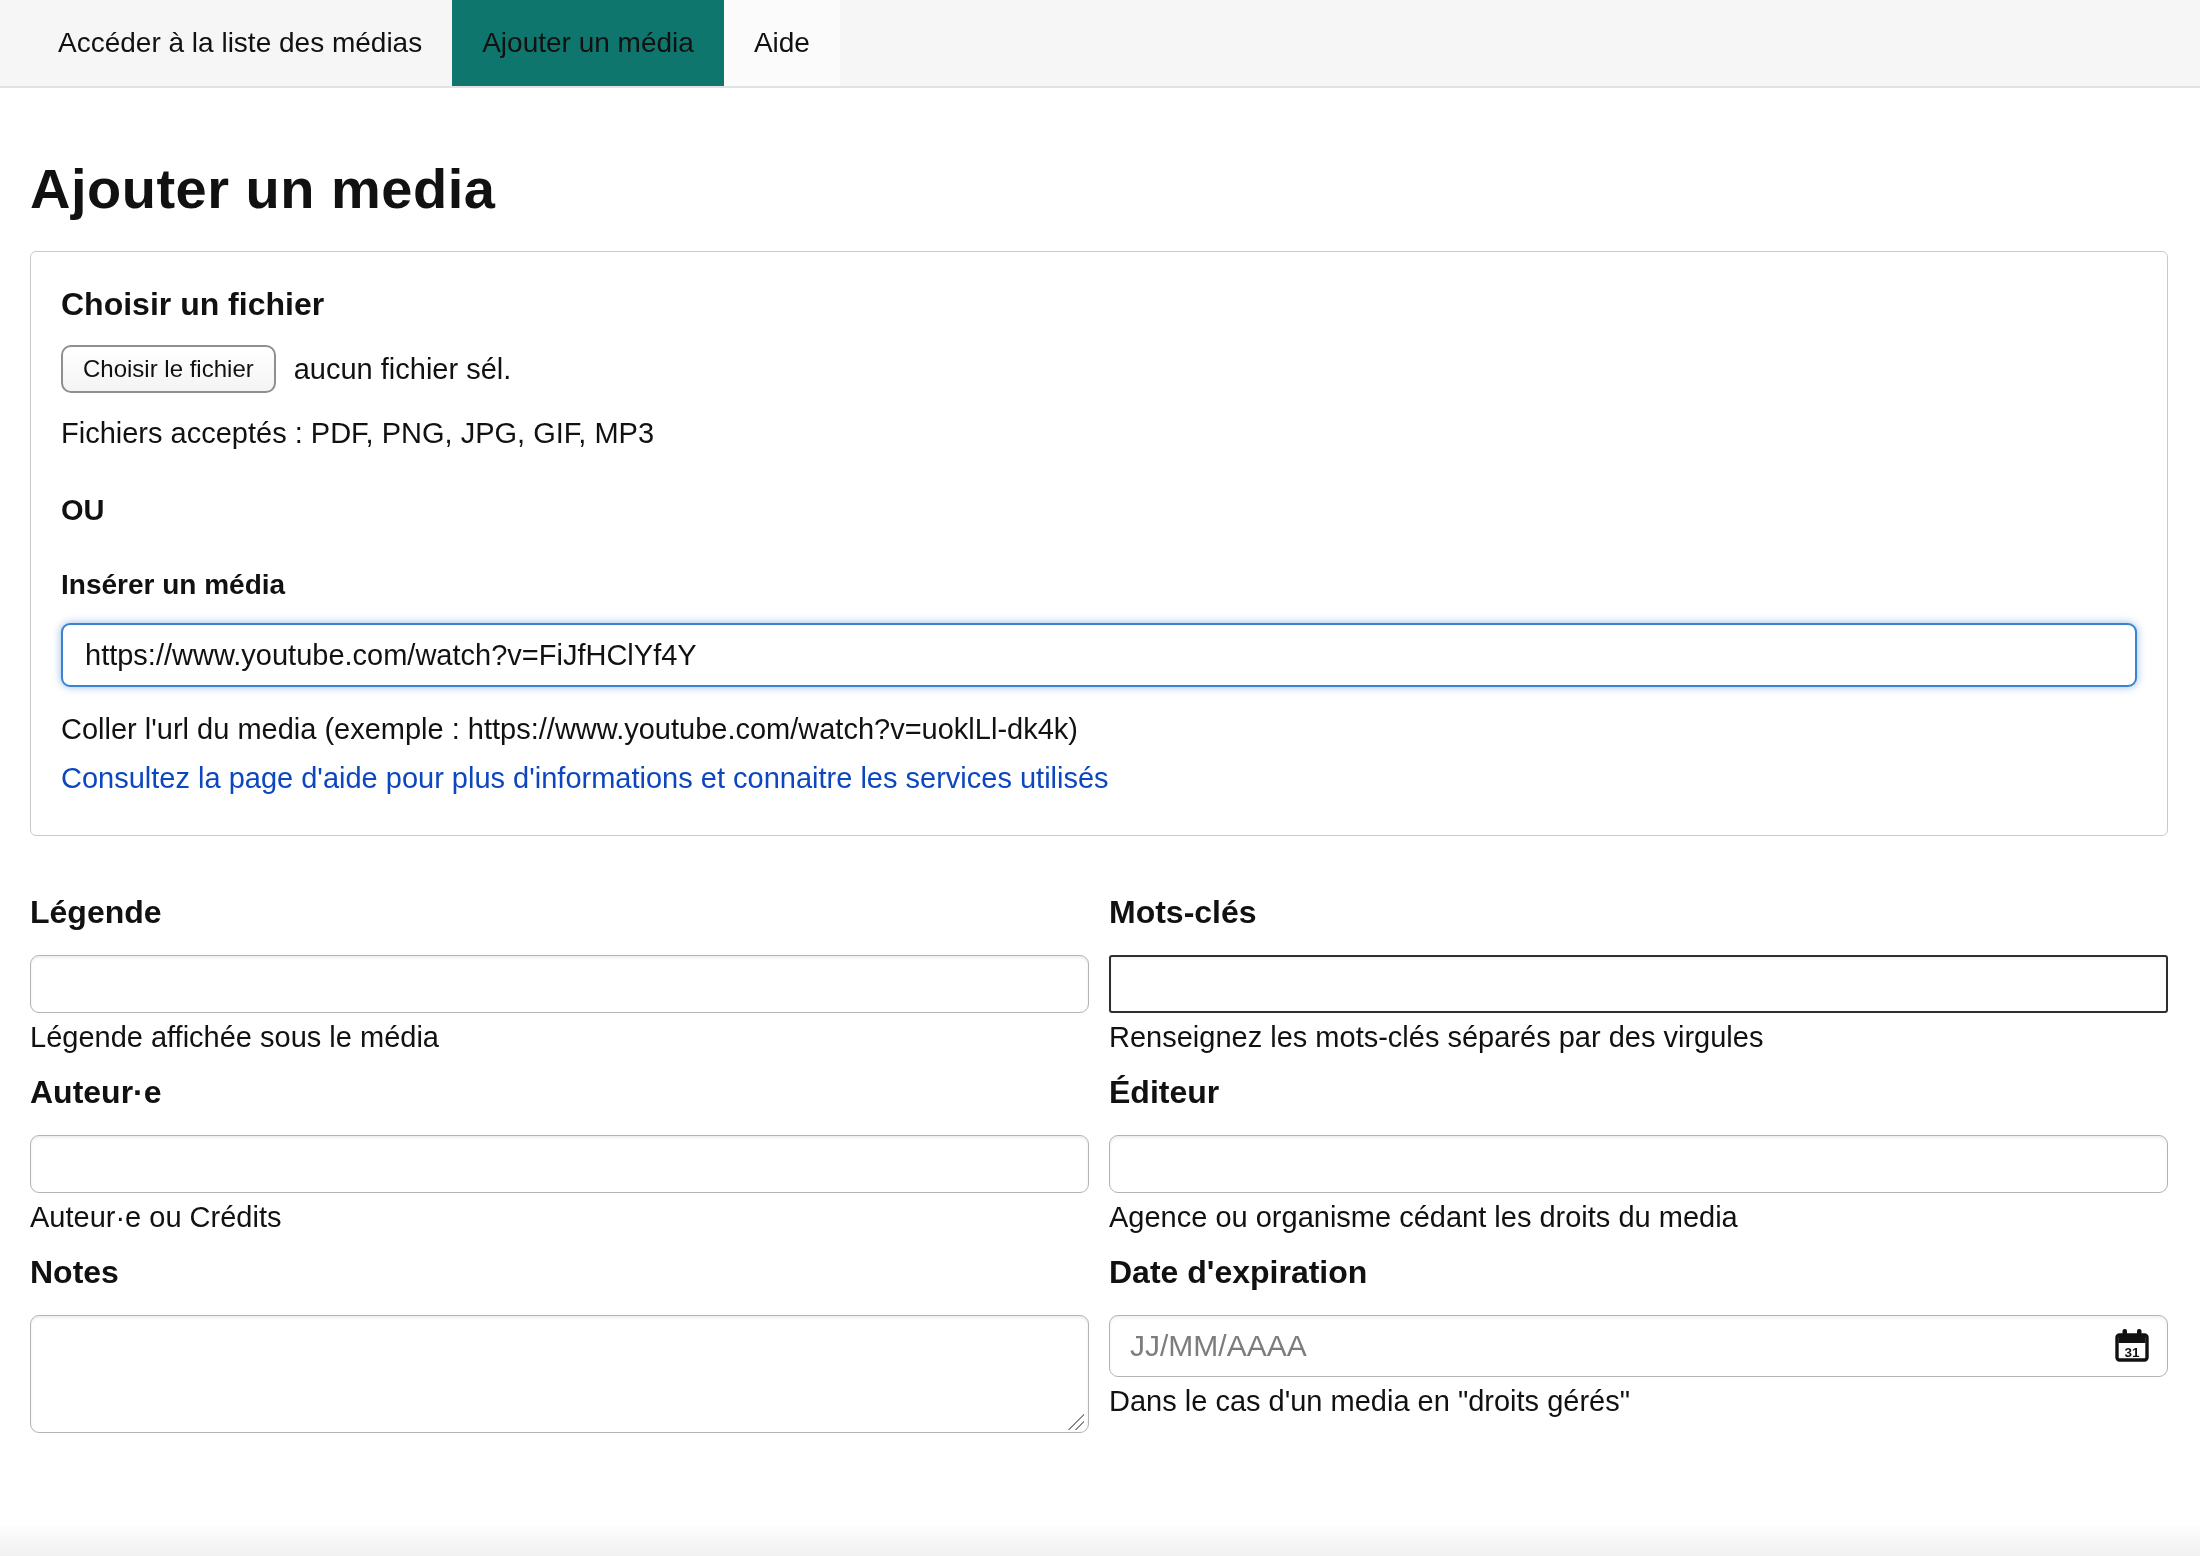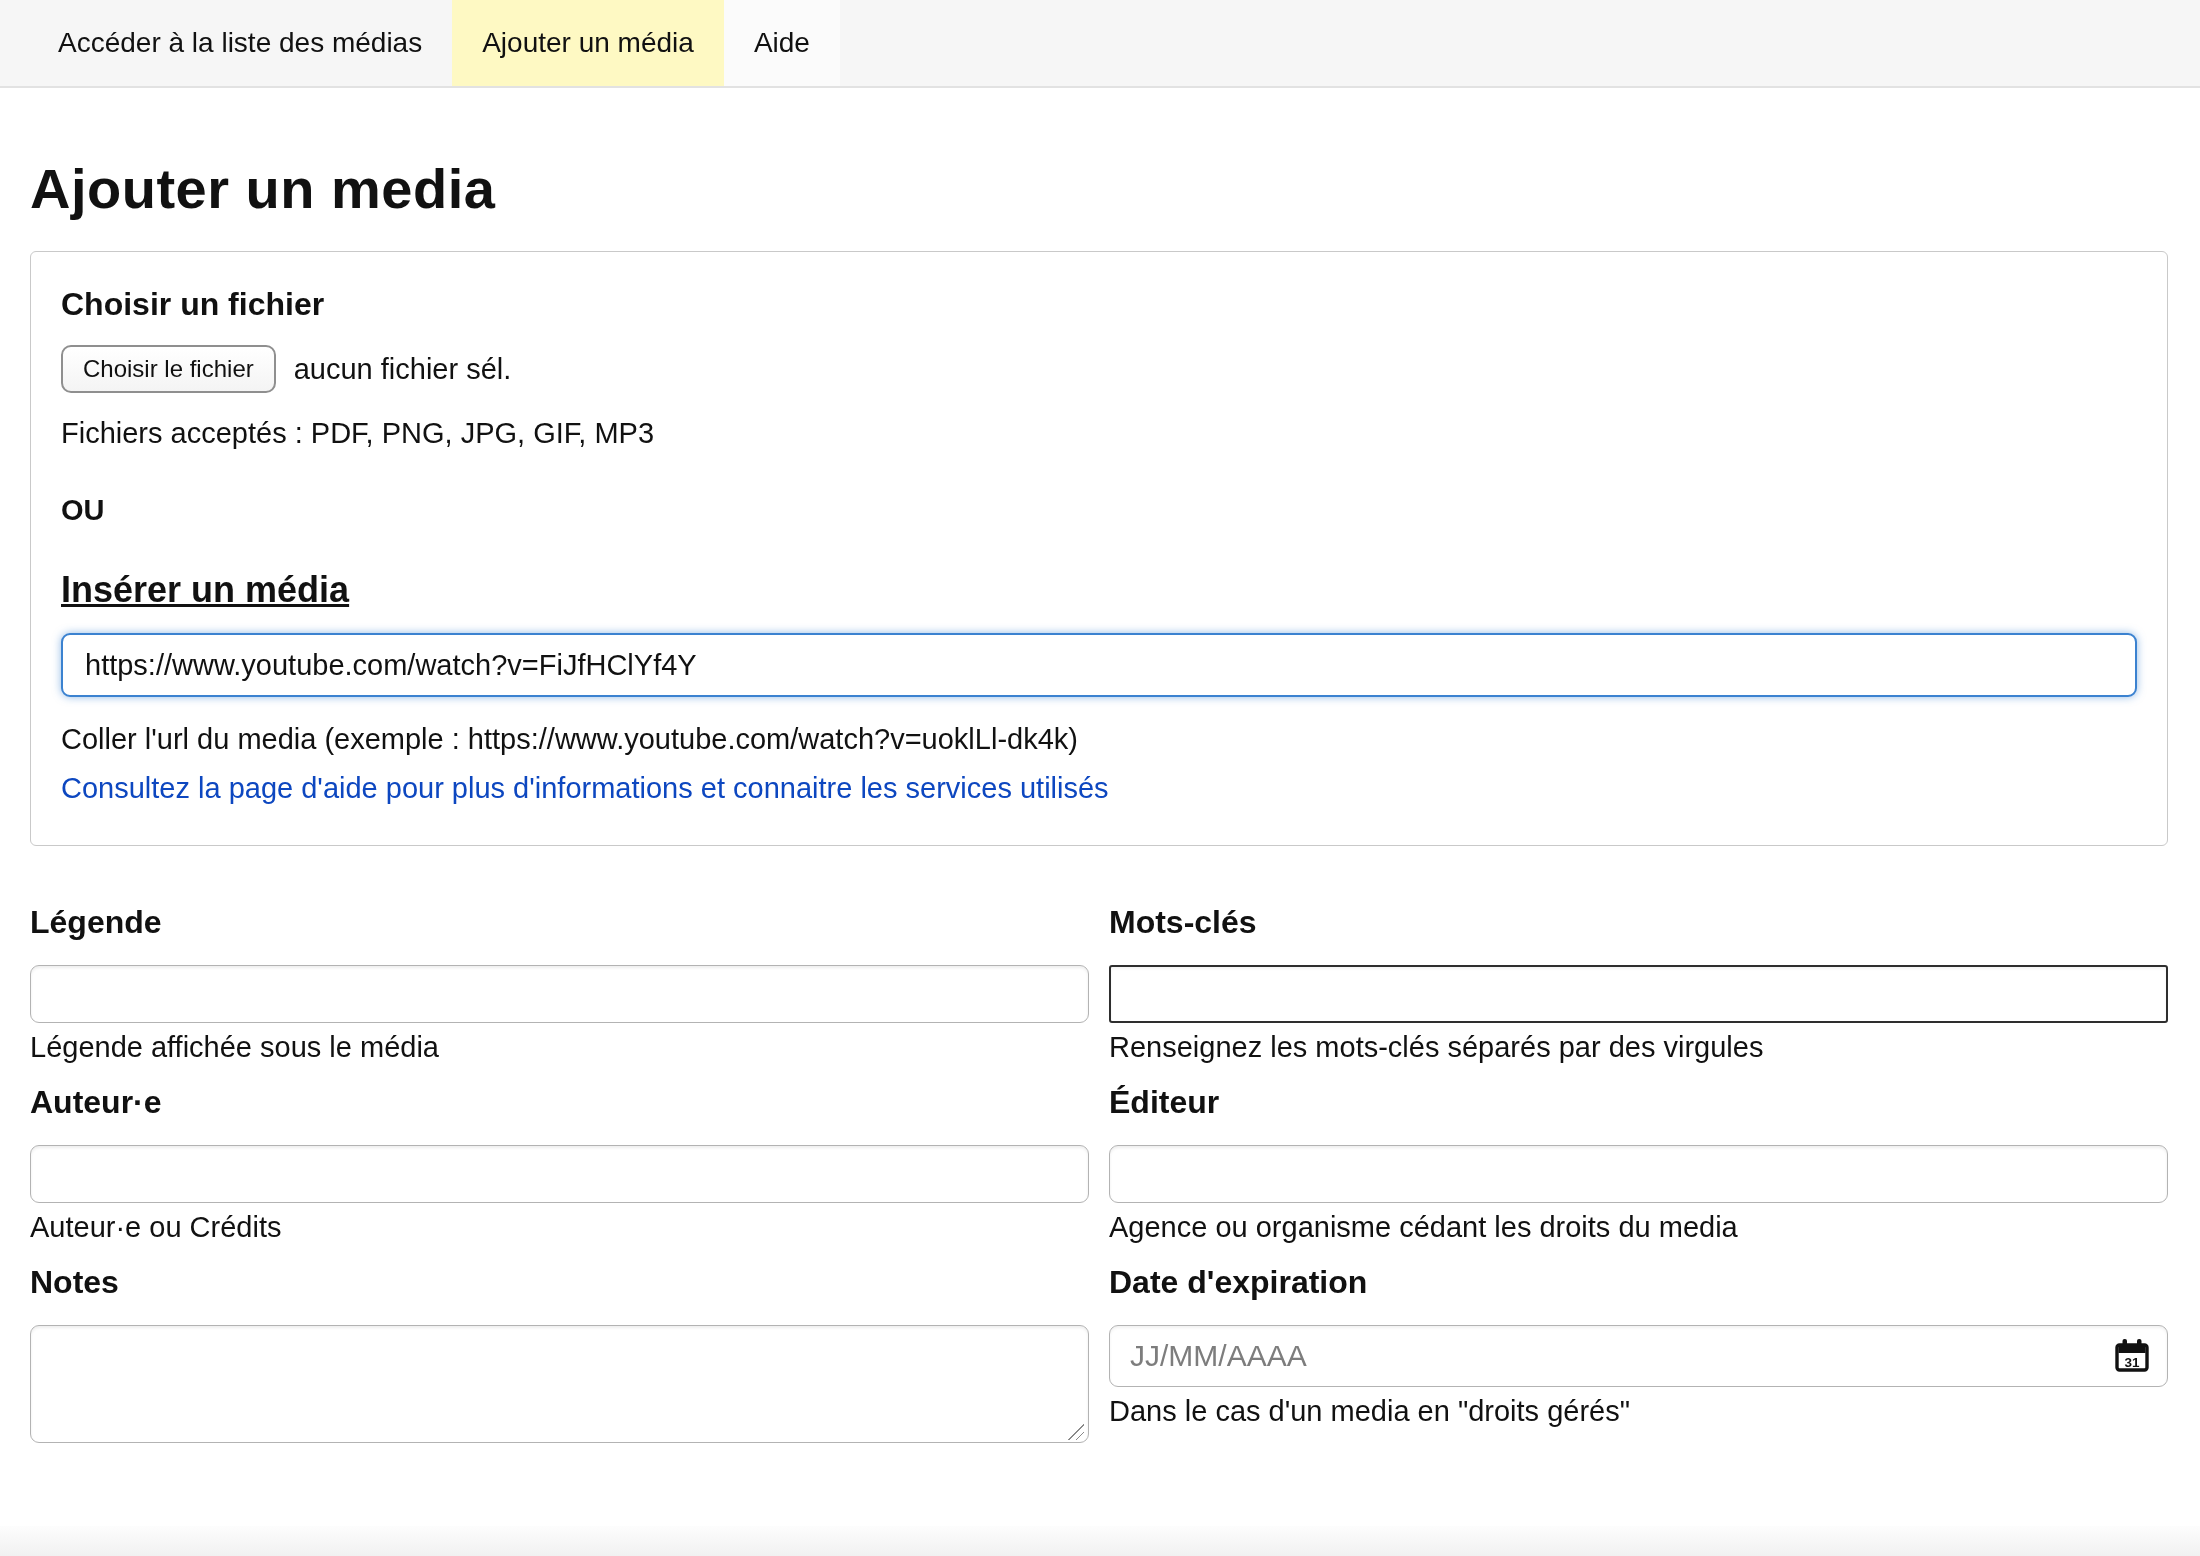--- a/index.html
+++ b/index.html
@@ -19,21 +19,21 @@
     border-bottom: 2px solid #e2e2e2;
     padding-left: 28px;
   }
   .tab {
     display: flex; align-items: center;
     padding: 0 30px;
     font-size: 28px;
     cursor: pointer;
     white-space: nowrap;
   }
-  .tab.active { background: #fef9c3; }
+  .tab.active { background: #0f766e; }
   .tab.after-active { background: #fbfbfb; }
 
   
   .content { padding: 0 32px 0 30px; }
 
   h1.page-title {
     margin-top: 68px;
     font-size: 56px;
     font-weight: bold;
     letter-spacing: 0.5px;
@@ -56,21 +56,21 @@
     background: linear-gradient(#ffffff, #f4f4f4);
     border: 2px solid #8f8f8f;
     border-radius: 10px;
     color: #111;
     cursor: pointer;
   }
   .file-status { font-size: 29px; }
 
   .accepted { margin-top: 24px; font-size: 29px; }
   .or-label { margin-top: 44px; font-size: 29px; font-weight: bold; }
-  .insert-label { margin-top: 42px; font-size: 36px; font-weight: bold; text-decoration: underline; }
+  .insert-label { margin-top: 42px; font-size: 28px; font-weight: bold; }
 
   .url-input {
     margin-top: 22px;
     width: 100%;
     height: 64px;
     font-family: "Liberation Sans", sans-serif;
     font-size: 29px;
     padding: 16px 22px;
     border: 2px solid #3b82d0;
     border-radius: 9px;

